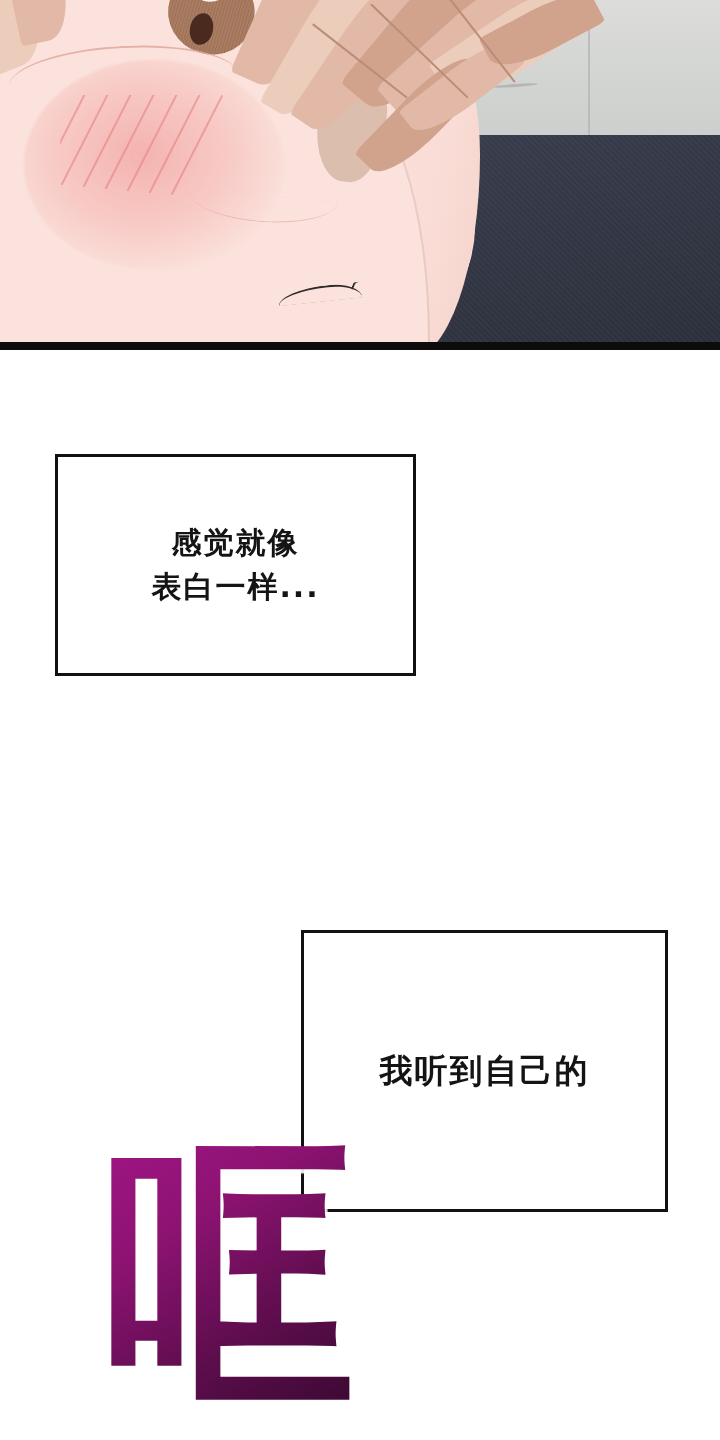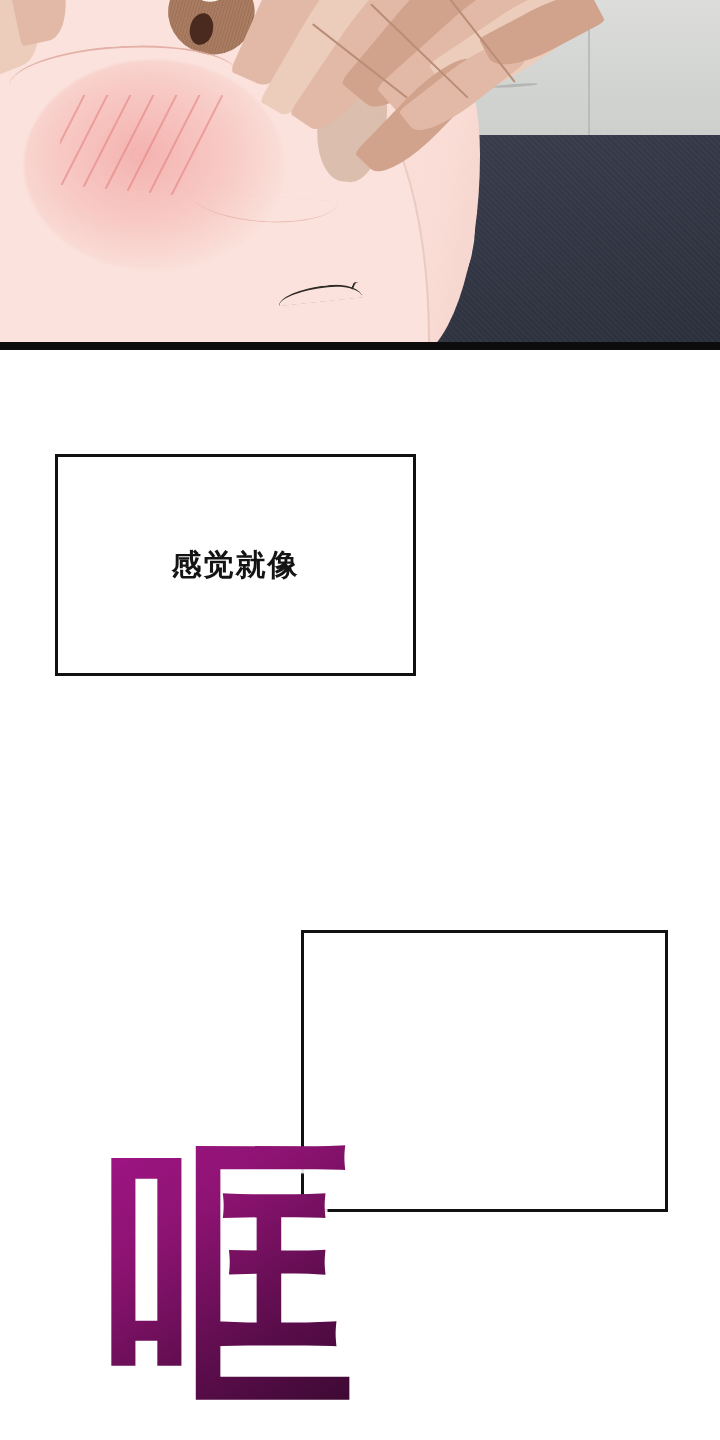--- a/index.html
+++ b/index.html
@@ -314,22 +314,24 @@
 
     <div class="chin-line"></div>
     <div class="mouth"></div>
     <div class="mouth-tip"></div>
 
     <div class="panel-bottom-border"></div>
   </div>
 
   <div class="textbox" id="box1">
     <div class="tb-line">感觉就像</div>
+    <div class="tb-line">表白一样...</div>
   </div>
 
   <div class="textbox" id="box2">
+    <div class="tb-line">我听到自己的</div>
   </div>
 
   <div class="sfx">
     <span class="sfx-glyph">哐</span>
   </div>
 
 </div>
 
 </body></html>

